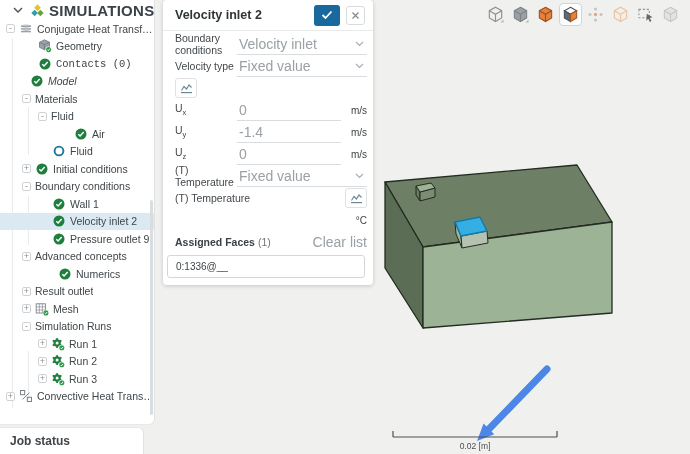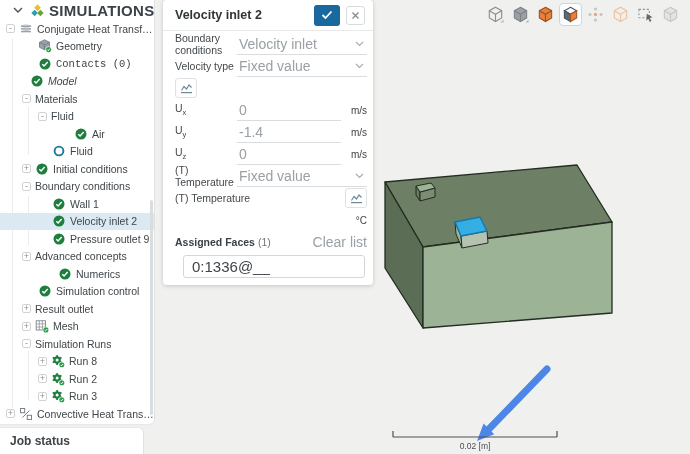--- a/index.html
+++ b/index.html
@@ -54,22 +54,22 @@
     border-bottom:1px solid #dadddf;box-sizing:border-box;cursor:text;}
   .pval{font-size:14px;color:#9ba0a4;padding-left:2px;}
   .chev{flex:none;margin-right:3px;display:flex;}
   .punit{width:26px;text-align:right;font-size:10px;color:#3f4447;}
   .chart-btn{width:22px;height:20px;background:#fff;border:1px solid #dfe1e2;border-radius:3px;
     display:flex;align-items:center;justify-content:center;cursor:pointer;padding:0;}
   .faces-head{display:flex;align-items:center;height:18px;padding:0 6px 0 12px;margin-top:2px;}
   .faces-label{font-size:10.5px;font-weight:bold;color:#3b4045;}
   .faces-count{font-size:10.5px;color:#6f7478;margin-left:3px;}
   .clear-list{margin-left:auto;font-size:14px;color:#9aa0a4;cursor:pointer;}
-  .faces-box{margin:4px 8px 0 20px;height:21px;border:1px solid #d4d7d9;border-radius:3px;
-    font-size:15px;color:#3f4549;display:flex;align-items:center;padding-left:8px;}
+  .faces-box{margin:4px 8px 0 4px;height:21px;border:1px solid #d4d7d9;border-radius:3px;
+    font-size:10px;color:#3f4549;display:flex;align-items:center;padding-left:8px;}
   
   .viewport{position:absolute;inset:0;z-index:-0;}
   .scene{position:absolute;left:0;top:0;}
   .vp-toolbar{position:absolute;top:3px;left:484px;display:flex;align-items:center;gap:2px;}
   .vt-btn{width:23px;height:23px;display:flex;align-items:center;justify-content:center;
     border-radius:4px;border:1px solid transparent;cursor:pointer;box-sizing:border-box;}
   .vt-btn.selected{border:1px solid #c3d8e6;background:#fdfeff;}
 </style>
 </head>
 <body>
@@ -307,29 +307,20 @@
       </div>
       <div class="tree-row" style="padding-left: 58px;">
         <span class="ticon">
           <svg width="12" height="12" viewBox="0 0 12 12">
             <circle cx="6" cy="6" r="5.5" fill="#1e7e3e"></circle>
             <polyline points="3.3,6.2 5.1,8 8.7,4.1" fill="none" stroke="#fff" stroke-width="1.5"></polyline>
           </svg>
         </span>
         <span class="tlabel">Numerics</span>
       </div>
-      <div class="tree-row" style="padding-left: 38px;">
-        <span class="ticon">
-          <svg width="12" height="12" viewBox="0 0 12 12">
-            <circle cx="6" cy="6" r="5.5" fill="#1e7e3e"></circle>
-            <polyline points="3.3,6.2 5.1,8 8.7,4.1" fill="none" stroke="#fff" stroke-width="1.5"></polyline>
-          </svg>
-        </span>
-        <span class="tlabel">Simulation control</span>
-      </div>
       <div class="tree-row" style="padding-left: 22px;">
         <span class="expander">+</span>
         <span class="tlabel">Result outlet</span>
       </div>
       <div class="tree-row" style="padding-left: 22px;">
         <span class="expander">+</span>
         <span class="ticon">
           <svg width="14" height="14" viewBox="0 0 14 14">
             <rect x="1.2" y="1.8" width="9.2" height="9.2" fill="#fff" stroke="#7b828a" stroke-width="0.9"></rect>
             <path d="M4.3 1.8 V11 M7.4 1.8 V11 M1.2 4.9 H10.4 M1.2 8 H10.4" stroke="#7b828a" stroke-width="0.65"></path>
@@ -353,21 +344,21 @@
               <rect x="5.2" y="0.9" width="1.8" height="10.2" rx="0.6" transform="rotate(60 6.1 6)"></rect>
               <rect x="5.2" y="0.9" width="1.8" height="10.2" rx="0.6" transform="rotate(120 6.1 6)"></rect>
               <circle cx="6.1" cy="6" r="3.7"></circle>
             </g>
             <circle cx="6.1" cy="6" r="1.5" fill="#fff"></circle>
             <circle cx="10.8" cy="10.8" r="3.1" fill="#fff"></circle>
             <circle cx="10.8" cy="10.8" r="2.55" fill="#2b9e4a"></circle>
             <polyline points="9.600000000000001,10.9 10.5,11.8 12.100000000000001,9.9" stroke="#fff" stroke-width="0.95" fill="none"></polyline>
           </svg>
         </span>
-        <span class="tlabel">Run 8</span>
+        <span class="tlabel">Run 1</span>
       </div>
       <div class="tree-row" style="padding-left: 38px;">
         <span class="expander">+</span>
         <span class="ticon">
           <svg width="14" height="14" viewBox="0 0 14 14">
             <g fill="#1e7e3e">
               <rect x="5.2" y="0.9" width="1.8" height="10.2" rx="0.6"></rect>
               <rect x="5.2" y="0.9" width="1.8" height="10.2" rx="0.6" transform="rotate(60 6.1 6)"></rect>
               <rect x="5.2" y="0.9" width="1.8" height="10.2" rx="0.6" transform="rotate(120 6.1 6)"></rect>
               <circle cx="6.1" cy="6" r="3.7"></circle>

